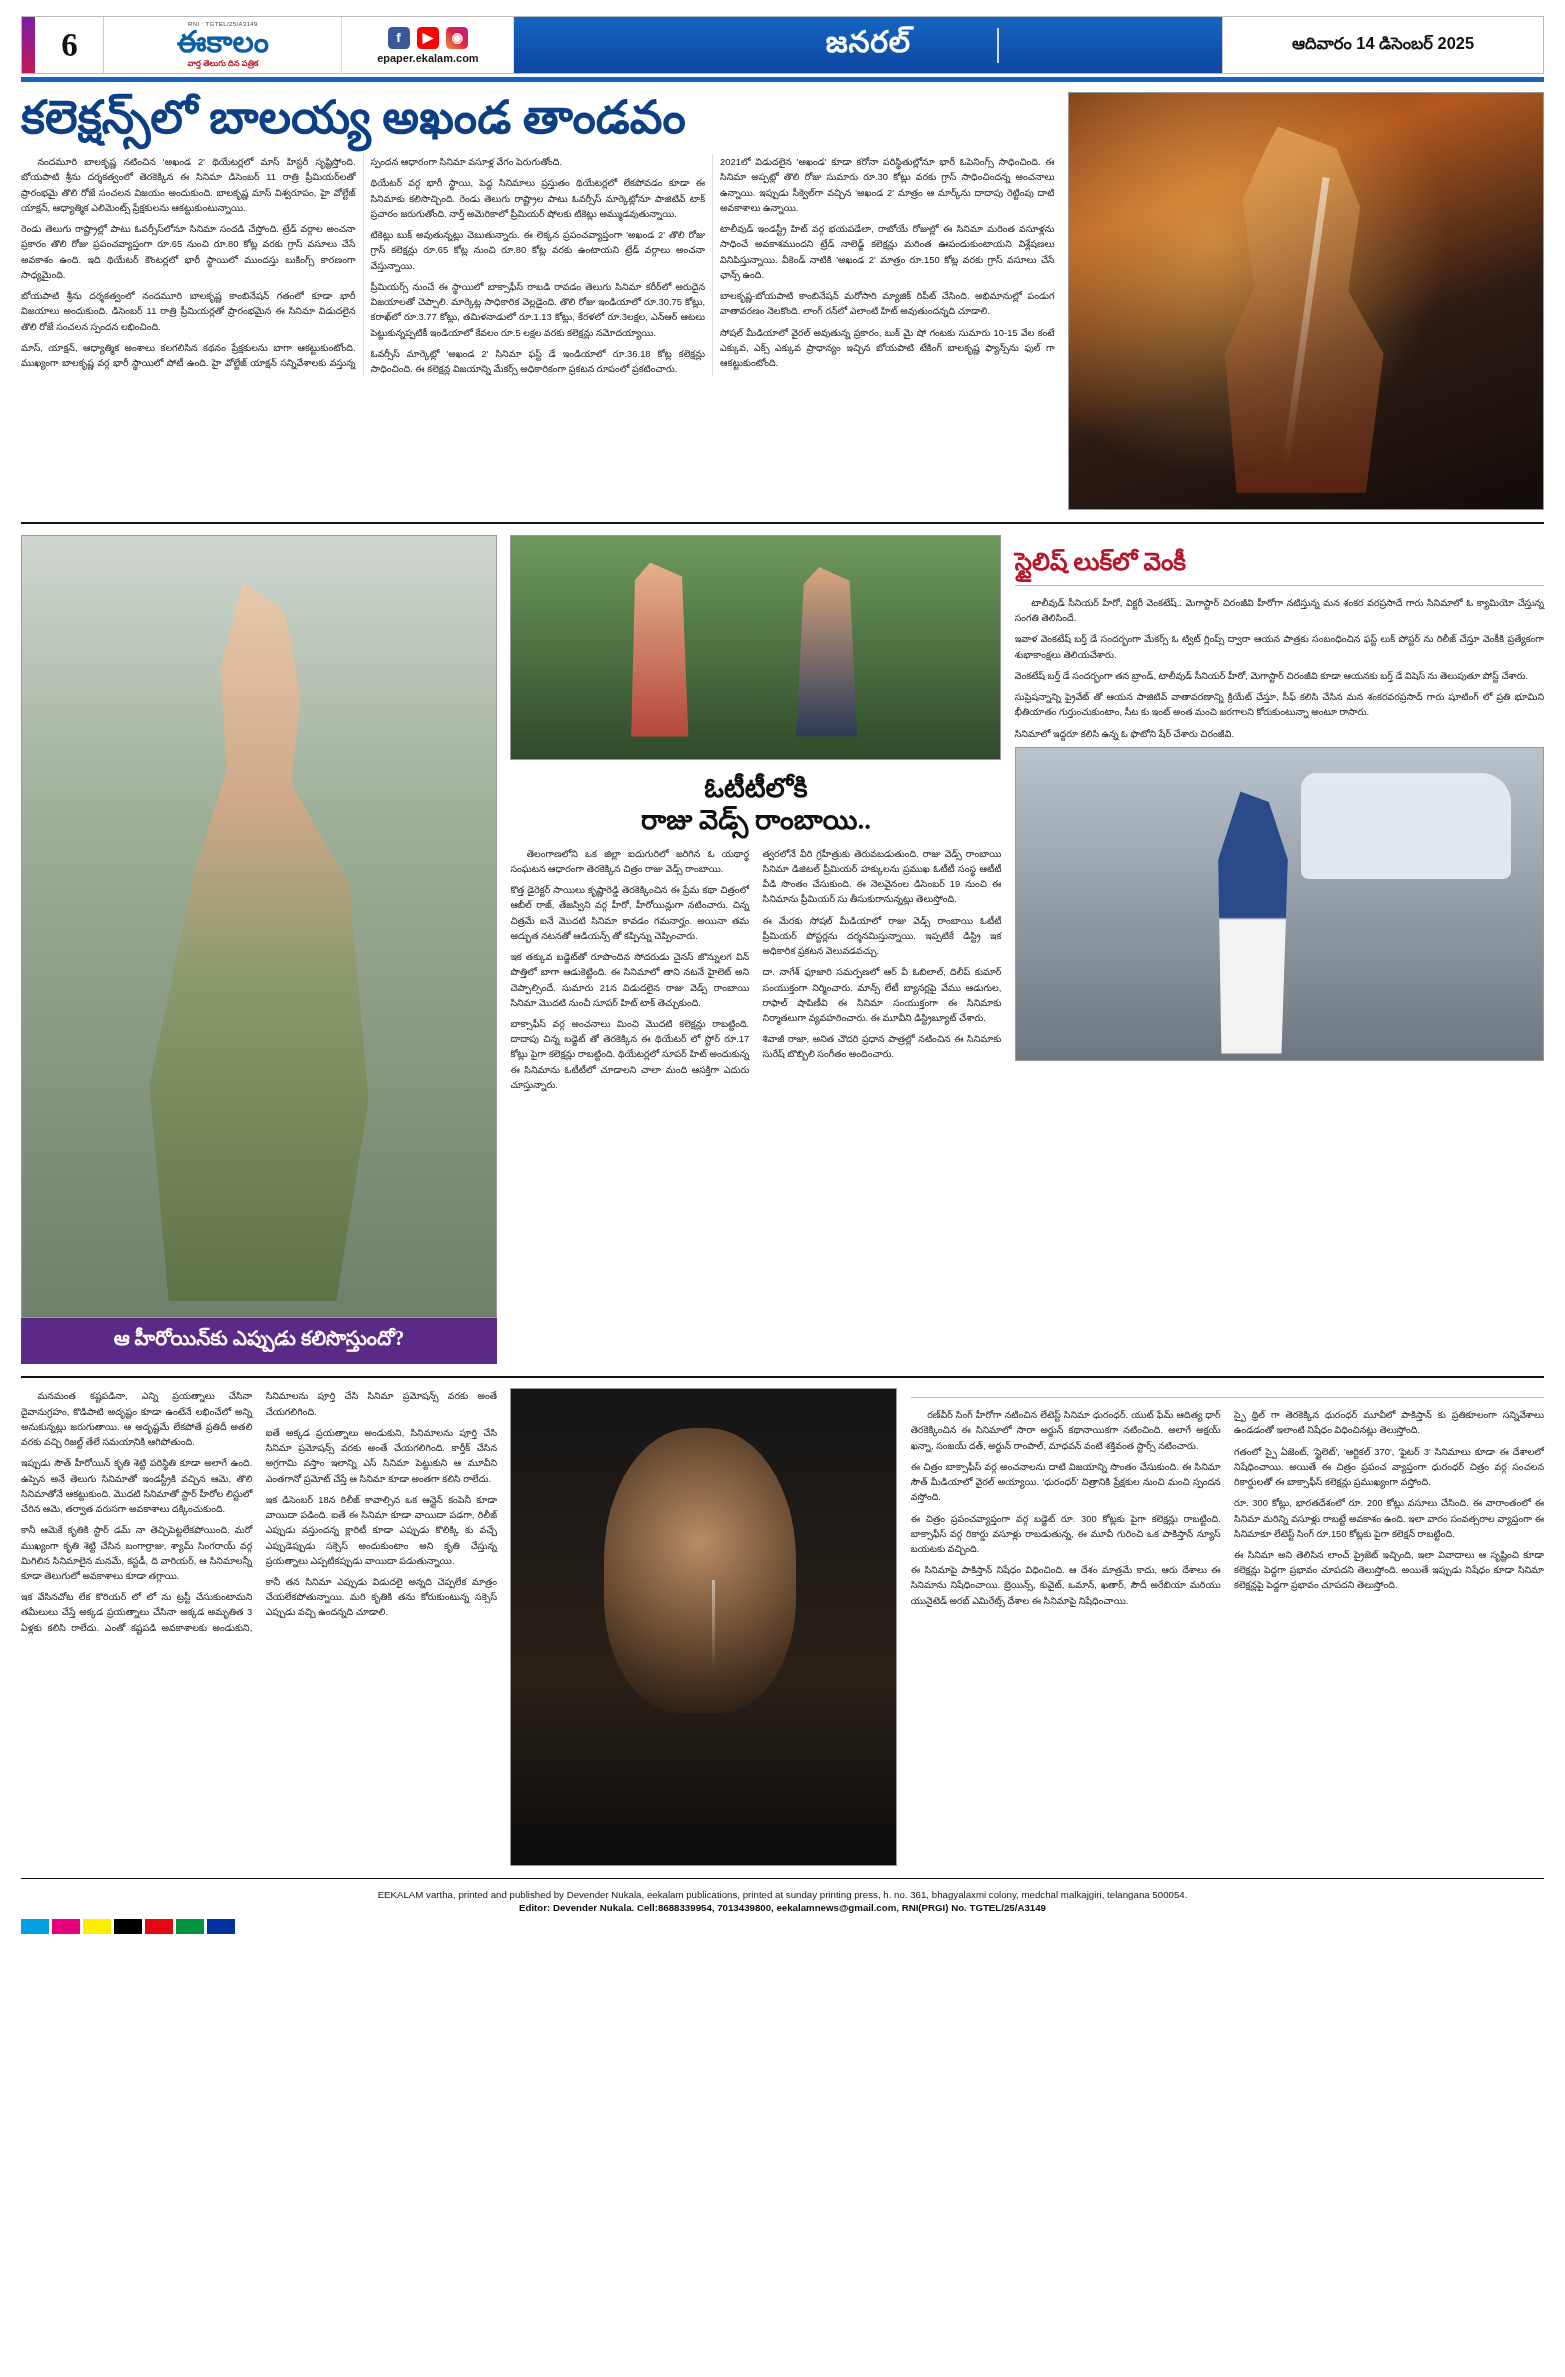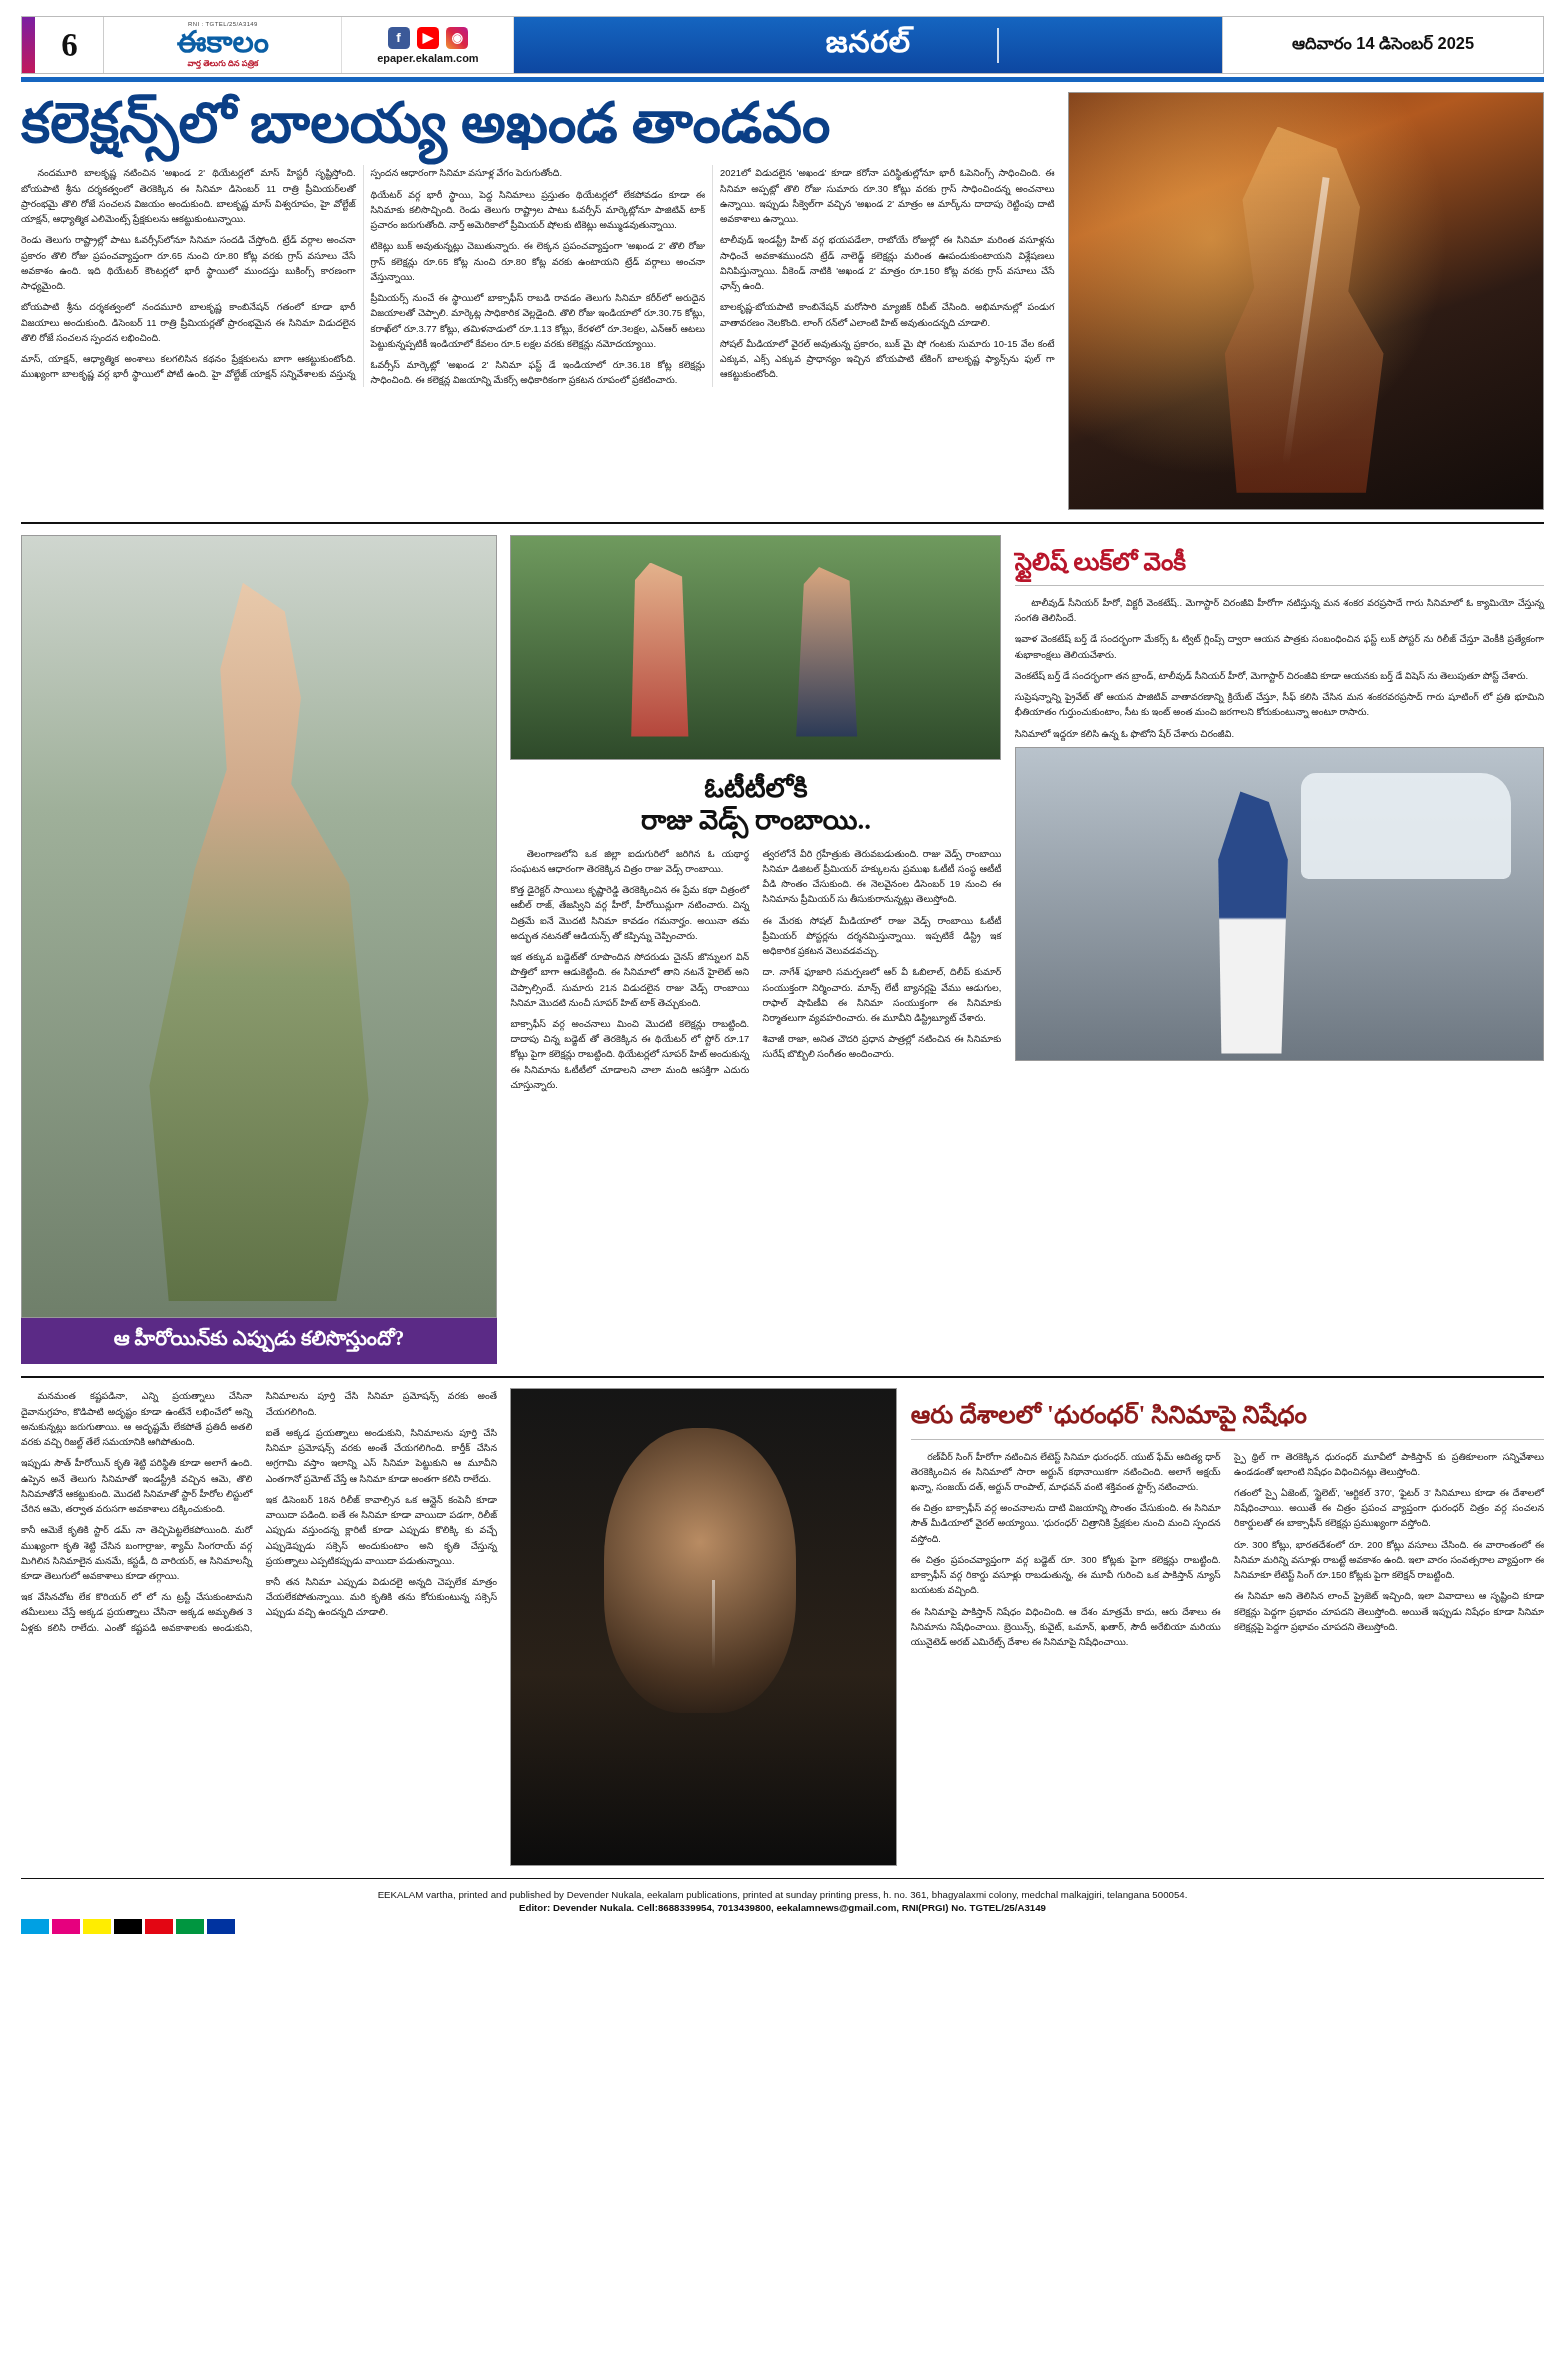--- a/index.html
+++ b/index.html
@@ -30,21 +30,21 @@
   .mh-date{width:320px;background:#ffffff;display:flex;align-items:center;justify-content:center;border-left:0.7px solid #ccc;}
   .mh-date span{font-size:16.4px;color:#111;font-weight:bold;}
   .mh-rule{height:4.5px;background:#1565c0;margin-top:3px;}
 
   
   .content{margin-top:10.4px;}
   .lead{display:flex;gap:13.4px;}
   .lead-left{flex:1;}
   .lead-right{width:476px;}
   h1.headline{
-    font-family:"Liberation Serif",serif;font-size:56px;line-height:1.12;color:#0b3f86;
+    font-family:"Liberation Serif",serif;font-size:46px;line-height:1.12;color:#0b3f86;
     margin:0 0 10.4px 0;font-weight:bold;
   }
   .cols3{column-count:3;column-gap:15px;column-rule:0.7px solid #ddd;}
   .cols2{column-count:2;column-gap:13.4px;}
   p.body{
     margin:0 0 6px 0;font-size:9.4px;line-height:1.62;color:#111;text-align:justify;
     font-family:Liberation Sans, sans-serif;
   }
   p.body.indent{text-indent:16.4px;}
 
@@ -228,21 +228,20 @@
       </div>
 
       <div class="bot-col2">
         <div class="photo ph-dhur">
           <div class="face"></div>
           <div class="smoke"></div>
         </div>
       </div>
 
       <div class="bot-col3">
-        <h2 class="sub maroon">ఆరు దేశాలలో 'ధురంధర్' సినిమాపై నిషేధం</h2>
         <div class="thin-divider"></div>
         <div class="cols2">
           <p class="body indent">రణ్‌వీర్ సింగ్ హీరోగా నటించిన లేటెస్ట్ సినిమా ధురంధర్. యుట్ ఫేమ్ ఆదిత్య ధార్ తెరకెక్కించిన ఈ సినిమాలో సారా అర్జున్ కథానాయికగా నటించింది. అలాగే అక్షయ్ ఖన్నా, సంజయ్ దత్, అర్జున్ రాంపాల్, మాధవన్ వంటి శక్తివంత స్టార్స్ నటించారు.</p>
           <p class="body">ఈ చిత్రం బాక్సాఫీస్ వర్గ అంచనాలను దాటి విజయాన్ని సొంతం చేసుకుంది. ఈ సినిమా సౌత్ మీడియాలో వైరల్ అయ్యాయి. 'ధురంధర్' చిత్రానికి ప్రేక్షకుల నుంచి మంచి స్పందన వస్తోంది.</p>
           <p class="body">ఈ చిత్రం ప్రపంచవ్యాప్తంగా వర్గ బడ్జెట్ రూ. 300 కోట్లకు పైగా కలెక్షన్లు రాబట్టింది. బాక్సాఫీస్ వర్గ రికార్డు వసూళ్లు రాబడుతున్న, ఈ మూవీ గురించి ఒక పాకిస్తాన్ న్యూస్ బయటకు వచ్చింది.</p>
           <p class="body">ఈ సినిమాపై పాకిస్తాన్ నిషేధం విధించింది. ఆ దేశం మాత్రమే కాదు, ఆరు దేశాలు ఈ సినిమాను నిషేధించాయి. బ్రెయిన్స్, కువైట్, ఒమాన్, ఖతార్, సౌదీ అరేబియా మరియు యునైటెడ్ అరబ్ ఎమిరేట్స్ దేశాల ఈ సినిమాపై నిషేధించాయి.</p>
           <p class="body">స్పై థ్రిల్ గా తెరకెక్కిన ధురంధర్ మూవీలో పాకిస్తాన్ కు ప్రతికూలంగా సన్నివేశాలు ఉండడంతో ఇలాంటి నిషేధం విధించినట్లు తెలుస్తోంది.</p>
           <p class="body">గతంలో స్పై ఏజెంట్, 'స్టైలెట్', 'ఆర్టికల్ 370', 'ఫైటర్ 3' సినిమాలు కూడా ఈ దేశాలలో నిషేధించాయి. అయితే ఈ చిత్రం ప్రపంచ వ్యాప్తంగా ధురంధర్ చిత్రం వర్గ సంచలన రికార్డులతో ఈ బాక్సాఫీస్ కలెక్షన్లు ప్రముఖ్యంగా వస్తోంది.</p>
           <p class="body">రూ. 300 కోట్లు, భారతదేశంలో రూ. 200 కోట్లు వసూలు చేసింది. ఈ వారాంతంలో ఈ సినిమా మరిన్ని వసూళ్లు రాబట్టే అవకాశం ఉంది. ఇలా వారం సంవత్సరాల వ్యాప్తంగా ఈ సినిమాకూ లేటెస్ట్ సింగ్ రూ.150 కోట్లకు పైగా కలెక్షన్ రాబట్టింది.</p>
           <p class="body">ఈ సినిమా అని తెలిసిన లాంచ్ ప్రైజెట్ ఇచ్చింది, ఇలా వివాదాలు ఆ సృష్టించి కూడా కలెక్షన్లు పెద్దగా ప్రభావం చూపదని తెలుస్తోంది. అయితే ఇప్పుడు నిషేధం కూడా సినిమా కలెక్షన్లపై పెద్దగా ప్రభావం చూపదని తెలుస్తోంది.</p>

